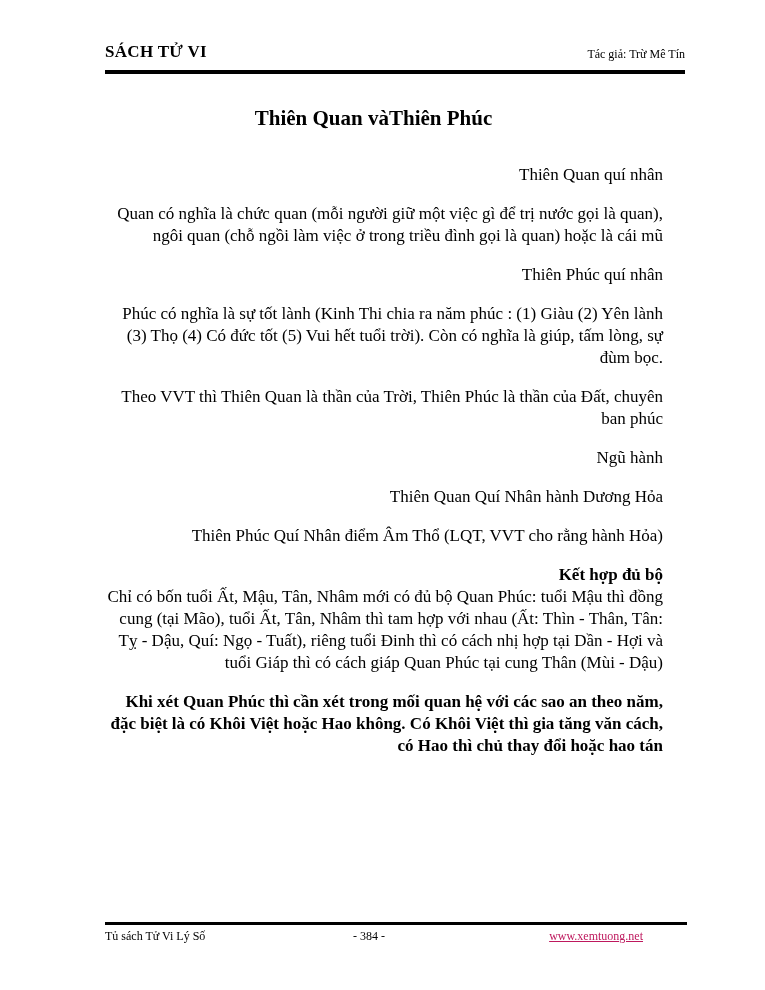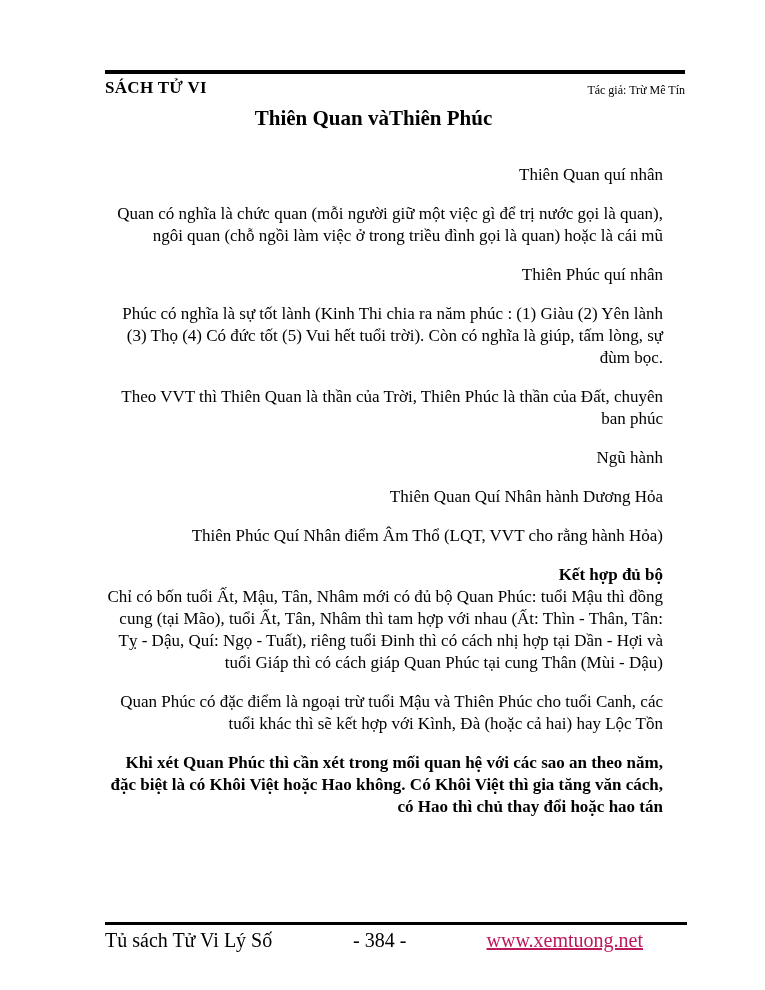--- a/index.html
+++ b/index.html
@@ -17,21 +17,20 @@
     overflow: hidden;
   }
   .header-row {
     position: absolute;
     top: 42px;
     left: 105px;
     width: 580px;
     display: flex;
     justify-content: space-between;
     align-items: flex-end;
-    margin-top: 36px;
   }
   .header-book-title {
     font-weight: bold;
     font-size: 17px;
     letter-spacing: 0.3px;
   }
   .header-author {
     font-size: 12px;
   }
   .header-rule {
@@ -77,21 +76,21 @@
     width: 582px;
     height: 3px;
     background: #000000;
   }
   .footer-row {
     position: absolute;
     top: 929px;
     left: 105px;
     width: 580px;
     height: 22px;
-    font-size: 20px;
+    font-size: 12px;
   }
   .footer-series {
     position: absolute;
     left: 0;
     top: 0;
   }
   .footer-page-number {
     position: absolute;
     left: 248px;
     top: 0;
@@ -123,21 +122,20 @@
     <p>Thiên Quan quí nhân</p>
     <p>Quan có nghĩa là chức quan (mỗi người giữ một việc gì để trị nước gọi là quan), ngôi quan (chỗ ngồi làm việc ở trong triều đình gọi là quan) hoặc là cái mũ</p>
     <p>Thiên Phúc quí nhân</p>
     <p>Phúc có nghĩa là sự tốt lành (Kinh Thi chia ra năm phúc : (1) Giàu (2) Yên lành (3) Thọ (4) Có đức tốt (5) Vui hết tuổi trời). Còn có nghĩa là giúp, tấm lòng, sự đùm bọc.</p>
     <p>Theo VVT thì Thiên Quan là thần của Trời, Thiên Phúc là thần của Đất, chuyên ban phúc</p>
     <p>Ngũ hành</p>
     <p>Thiên Quan Quí Nhân hành Dương Hỏa</p>
     <p>Thiên Phúc Quí Nhân điểm Âm Thổ (LQT, VVT cho rằng hành Hỏa)</p>
     <p class="extra-gap no-bottom-gap">Kết hợp đủ bộ</p>
     <p>Chỉ có bốn tuổi Ất, Mậu, Tân, Nhâm mới có đủ bộ Quan Phúc: tuổi Mậu thì đồng cung (tại Mão), tuổi Ất, Tân, Nhâm thì tam hợp với nhau (Ất: Thìn - Thân, Tân: Tỵ - Dậu, Quí: Ngọ - Tuất), riêng tuổi Đinh thì có cách nhị hợp tại Dần - Hợi và tuổi Giáp thì có cách giáp Quan Phúc tại cung Thân (Mùi - Dậu)</p>
-    <p>Quan Phúc có đặc điểm là ngoại trừ tuổi Mậu và Thiên Phúc cho tuổi Canh, các tuổi khác thì sẽ kết hợp với Kình, Đà (hoặc cả hai) hay Lộc Tồn</p>
     <p class="extra-gap">Khi xét Quan Phúc thì cần xét trong mối quan hệ với các sao an theo năm, đặc biệt là có Khôi Việt hoặc Hao không. Có Khôi Việt thì gia tăng văn cách, có Hao thì chủ thay đổi hoặc hao tán</p>
   </div>
 
   <div class="footer-rule"></div>
 
   <div class="footer-row">
     <span class="footer-series">Tủ sách Tử Vi Lý Số</span>
     <span class="footer-page-number">- 384 -</span>
     <a class="footer-link" href="#">www.xemtuong.net</a>
   </div>

